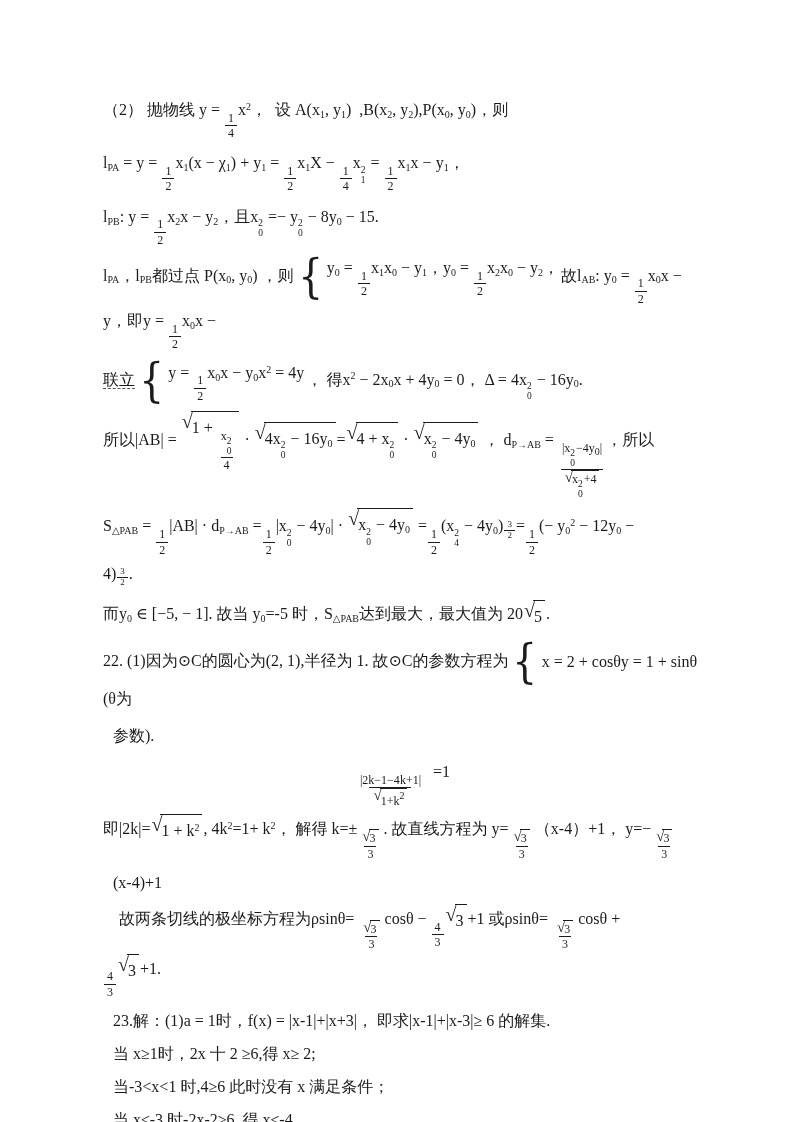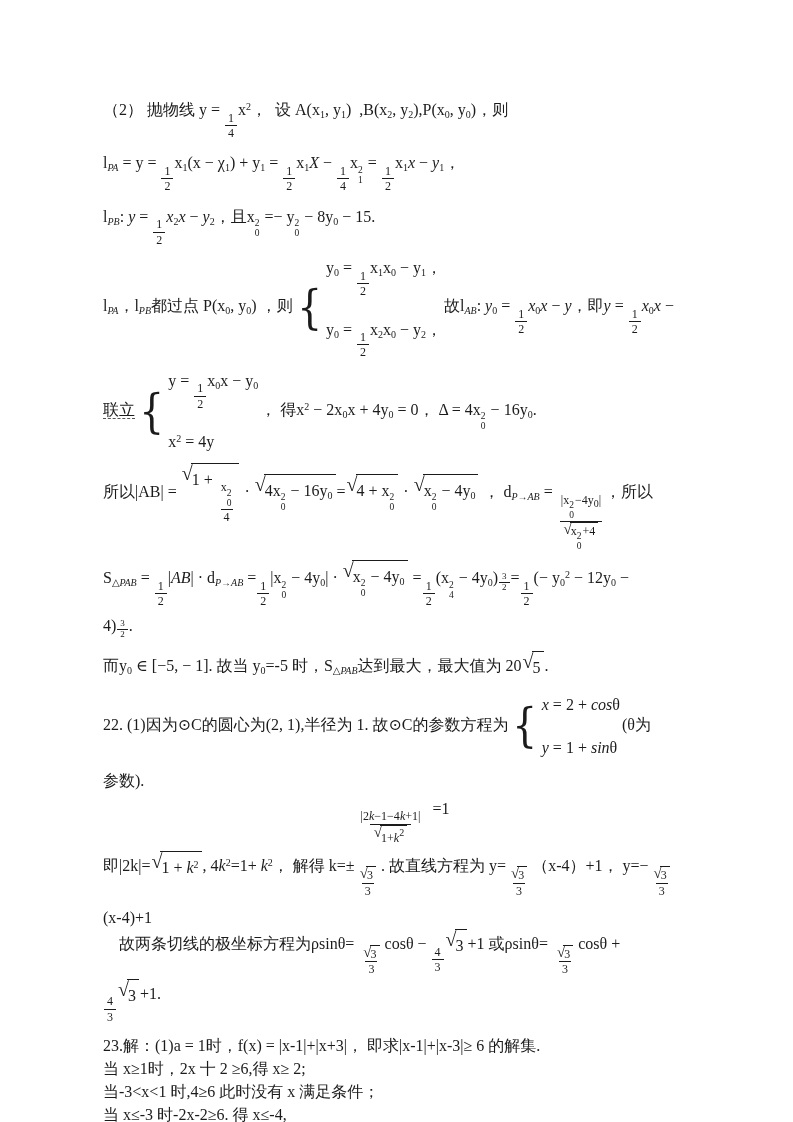--- a/index.html
+++ b/index.html
@@ -6,43 +6,43 @@
   html,body{margin:0;padding:0;}
   body{background:var(--bg,#ffffff);width:793px;min-height:1122px;}
   #page{box-sizing:border-box;width:793px;min-height:1122px;background:var(--bg,#ffffff);
         padding:95px 90px 40px 103px;
         font-family:"Liberation Serif","DejaVu Serif",serif;
         font-size:16px;color:var(--fg,#1b1b1b);}
   .line{margin:0 0 8px 0;line-height:1.9;}
   .line span{white-space:pre-wrap;}
   .formula{min-height:30px;}
   .formula-cont{margin-top:-6px;margin-bottom:10px;}
-  .text{line-height:23px;margin:0;}
+  .text{line-height:23px;margin:10px;}
   .center{text-align:center;margin:2px 0 6px 0;}
   .tx{}
-  .it{font-style:italic;}
+  .it{}
   .u{border-bottom:1px dashed #555;text-align:center;}
   .sb{font-size:10px;vertical-align:-0.25em;letter-spacing:0;}
   .sp{font-size:10px;vertical-align:0.55em;}
   .frac{display:inline-flex;flex-direction:column;align-items:center;
         vertical-align:-0.55em;font-size:12px;line-height:1.2;margin:0 1px;}
   .frac .num,.frac .den{display:block;text-align:center;padding:0 3px;}
   .frac .den{border-top:1px solid currentColor;}
   .pfrac{font-size:9px;vertical-align:0.5em;line-height:1.1;}
   .ss{display:inline-flex;flex-direction:column;align-items:flex-start;
       font-size:9.5px;line-height:1.05;vertical-align:-0.45em;margin:0 1px 0 0;}
   .ss span{display:block;}
   .sqrt{display:inline-flex;align-items:flex-start;vertical-align:middle;margin:0 1px;}
   .rad{font-size:1.25em;line-height:1;transform:translateY(0px);}
   .vinc{border-top:1.5px solid currentColor;padding:1px 3px 0 1px;margin-left:-2px;
         display:inline-block;}
   .cases{display:inline-flex;align-items:center;vertical-align:middle;margin:0 2px;}
   .brace{font-size:46px;line-height:0.95;font-weight:300;margin-right:2px;
          transform:scaleX(0.85);font-family:"DejaVu Serif",serif;}
-  .crows{display:inline-flex;flex-direction:column;row-gap:18px;text-align:left;}
+  .crows{display:inline-flex;flex-direction:row;row-gap:18px;text-align:left;}
   .crow{white-space:nowrap;line-height:1.6;}
 </style>
 </head>
 <body>
 
 <div id="page">
   <div id="content">
       <div class="line formula"><span class="tx">（2） 抛物线 y = </span><span class="frac"><span class="num">1</span><span class="den">4</span></span><span class="tx">x</span><span class="sp">2</span><span class="tx">，  设 A(x</span><span class="sb">1</span><span class="tx">, y</span><span class="sb">1</span><span class="tx">)  ,B(x</span><span class="sb">2</span><span class="tx">, y</span><span class="sb">2</span><span class="tx">),P(x</span><span class="sb">0</span><span class="tx">, y</span><span class="sb">0</span><span class="tx">)，则</span></div>
       <div class="line formula"><span class="tx">l</span><span class="sb it">PA</span><span class="tx"> = y = </span><span class="frac"><span class="num">1</span><span class="den">2</span></span><span class="tx">x</span><span class="sb">1</span><span class="tx">(x − χ</span><span class="sb">1</span><span class="tx">) + y</span><span class="sb">1</span><span class="tx"> = </span><span class="frac"><span class="num">1</span><span class="den">2</span></span><span class="tx">x</span><span class="sb">1</span><span class="it">X</span><span class="tx"> − </span><span class="frac"><span class="num">1</span><span class="den">4</span></span><span class="tx">x</span><span class="ss"><span class="ssp">2</span><span class="sss">1</span></span><span class="tx"> = </span><span class="frac"><span class="num">1</span><span class="den">2</span></span><span class="tx">x</span><span class="sb">1</span><span class="it">x</span><span class="tx"> − </span><span class="it">y</span><span class="sb">1</span><span class="tx">，</span></div>
       <div class="line formula"><span class="tx">l</span><span class="sb it">PB</span><span class="tx">: </span><span class="it">y</span><span class="tx"> = </span><span class="frac"><span class="num">1</span><span class="den">2</span></span><span class="it">x</span><span class="sb">2</span><span class="it">x</span><span class="tx"> − </span><span class="it">y</span><span class="sb">2</span><span class="tx">，且x</span><span class="ss"><span class="ssp">2</span><span class="sss">0</span></span><span class="tx"> =− y</span><span class="ss"><span class="ssp">2</span><span class="sss">0</span></span><span class="tx"> − 8y</span><span class="sb">0</span><span class="tx"> − 15.</span></div>

